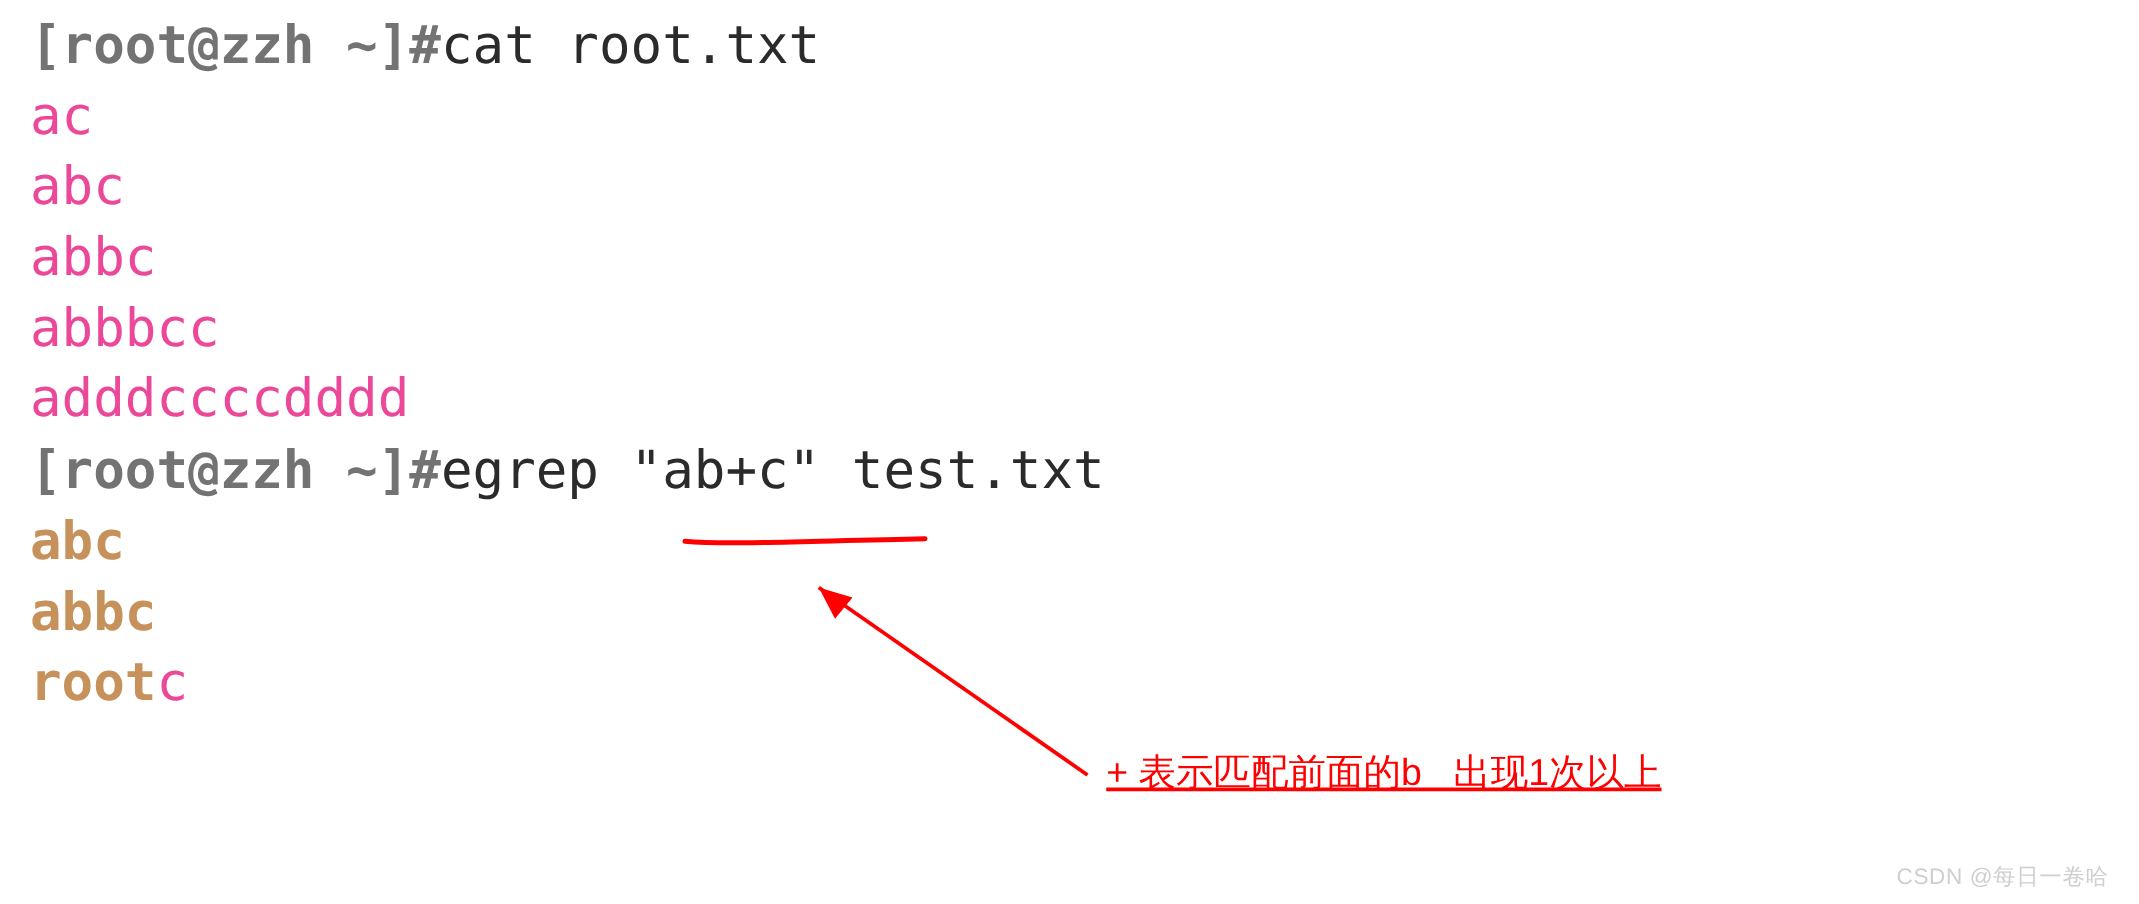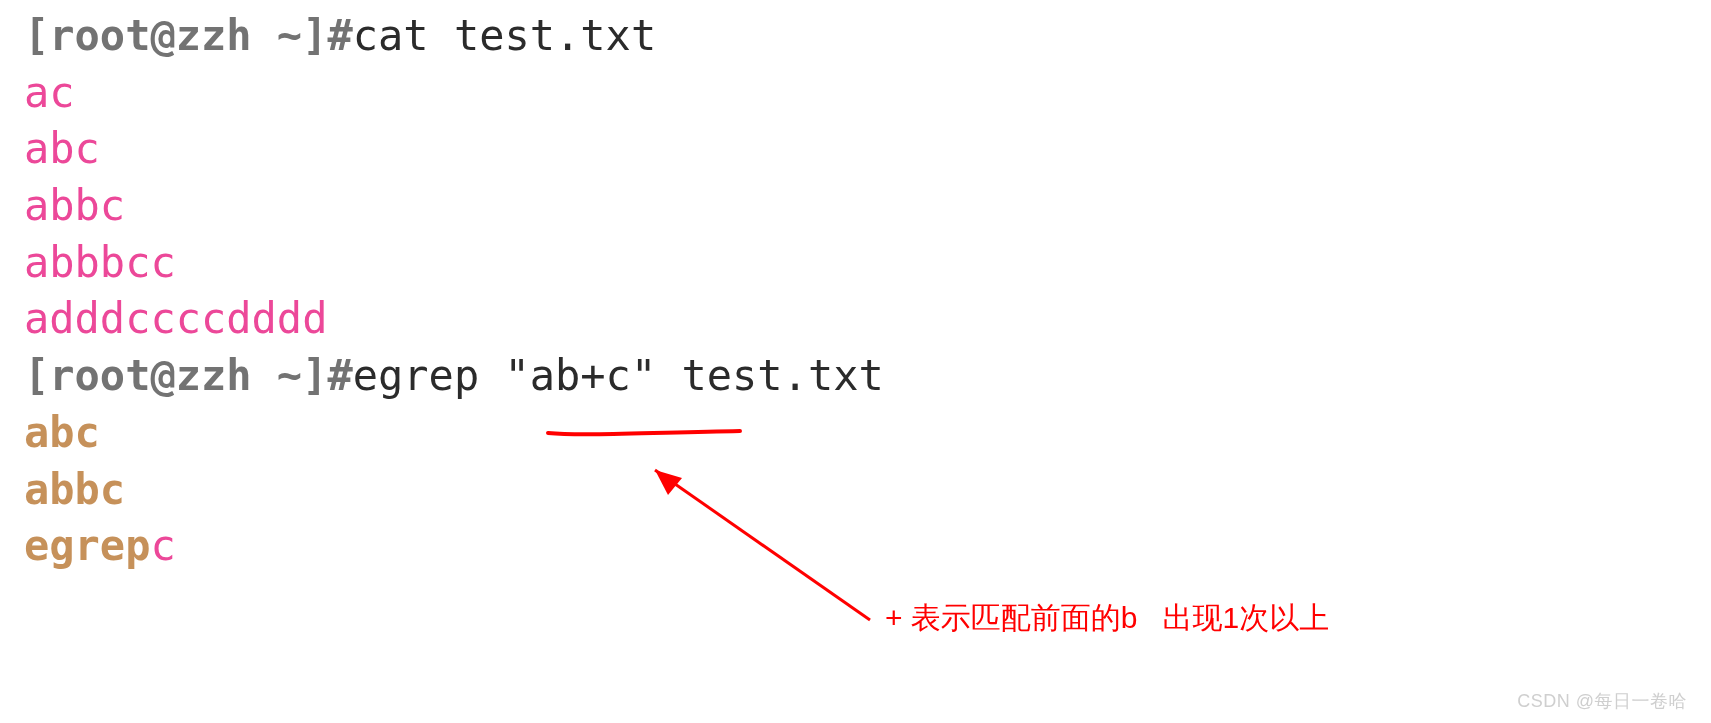--- a/index.html
+++ b/index.html
@@ -37,38 +37,38 @@
       right: 24px;
       color: #cfcfcf;
       font-family: "Microsoft YaHei", "PingFang SC", sans-serif;
       font-size: 18px;
       letter-spacing: 0.5px;
     }
   </style>
 </head>
 <body>
 
-<div class="line"><span class="prompt">[root@zzh ~]#</span><span class="cmd">cat test.txt</span></div>
+<div class="line"><span class="prompt">[root@zzh ~]#</span><span class="cmd">cat root.txt</span></div>
 
 <div class="line plain">ac</div>
 <div class="line plain">abc</div>
 <div class="line plain">abbc</div>
 <div class="line plain">abbbcc</div>
 <div class="line plain">adddccccdddd</div>
 
 <div class="line"><span class="prompt">[root@zzh ~]#</span><span class="cmd">egrep "ab+c" test.txt</span></div>
 
 <div class="line"><span class="match">abc</span><span class="plain"></span></div>
 <div class="line"><span class="match">abbc</span><span class="plain"></span></div>
-<div class="line"><span class="match">egrep</span><span class="plain">c</span></div>
+<div class="line"><span class="match">root</span><span class="plain">c</span></div>
 
 <svg class="annotation-layer" viewBox="0 0 1711 723" xmlns="http://www.w3.org/2000/svg">
 
   <path d="M 548 433 C 580 436, 640 433, 740 431" stroke="#ff0000" stroke-width="4" fill="none" stroke-linecap="round"></path>
 
   <line x1="655" y1="470" x2="870" y2="620" stroke="#ff0000" stroke-width="3"></line>
 
   <polygon points="655,470 682,478 668,495" fill="#ff0000"></polygon>
 </svg>
 
-<div class="annotation-text" style="left:885px; top:598px;">+ 表示匹配前面的b   出现1次以上</div>
+<div class="annotation-text" style="left:885px; top:598px;text-decoration:underline;">+ 表示匹配前面的b   出现1次以上</div>
 
 <div class="watermark">CSDN @每日一卷哈</div>
 
 </body></html>

